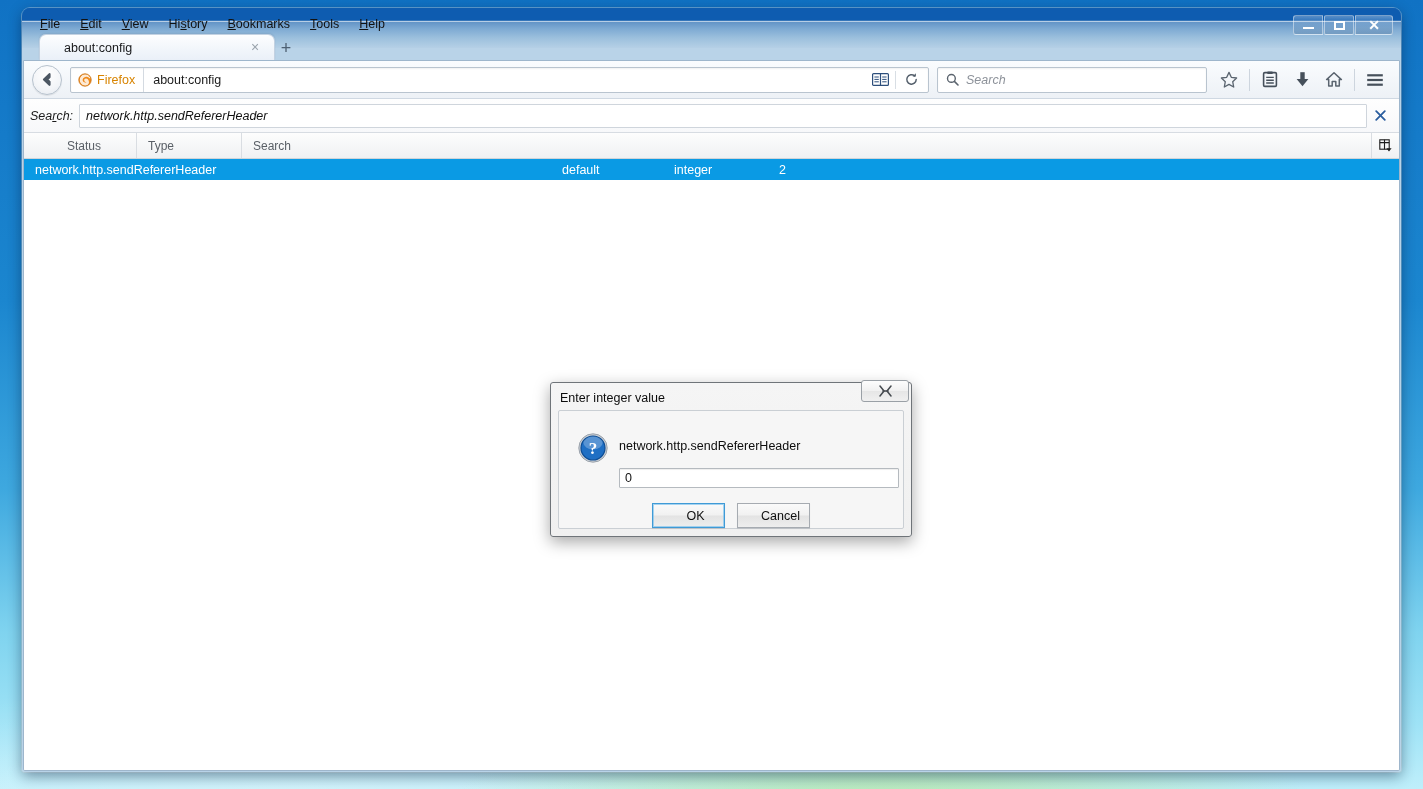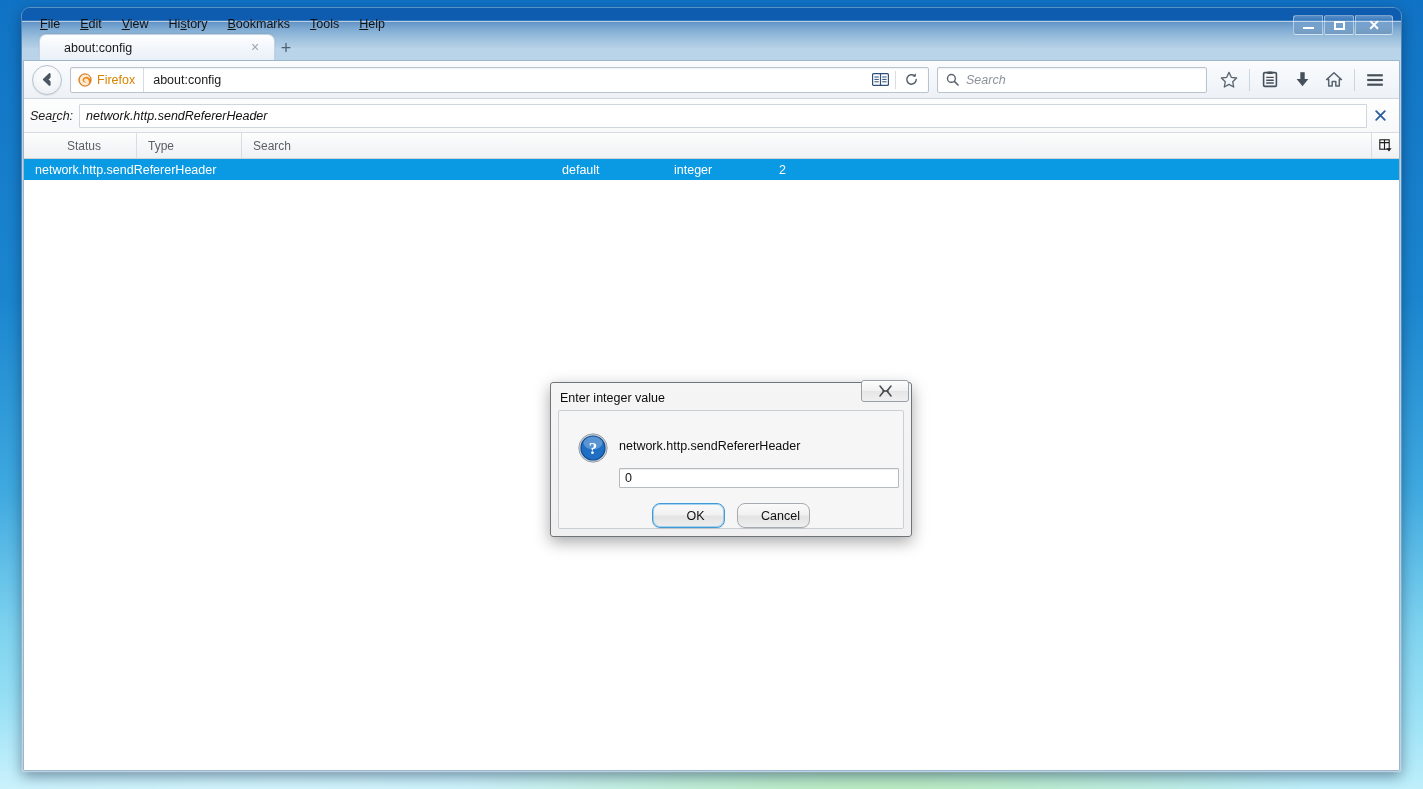--- a/index.html
+++ b/index.html
@@ -236,21 +236,21 @@
     box-shadow: inset 0 1px 1px rgba(0,0,0,.07);
   }
   .dlg-buttons {
     position:absolute; left:0; right:0; top:92px;
     display:flex; justify-content:center; gap:12px;
   }
   .btn {
     width:73px; height:25px;
     display:flex; align-items:center; justify-content:center;
     font-size:12.5px; color:#101010;
-    border-radius:8px;
+    border-radius:0;
     border:1px solid #a6abb1;
     background: linear-gradient(180deg,#fafafa 0%, #f1f1f1 48%, #e3e3e3 52%, #eeeeee 100%);
     box-shadow: 0 1px 1px rgba(0,0,0,.06);
     padding-left: 14px;
   }
   .btn.default {
     border:1px solid #3f9ad6;
     box-shadow: 0 0 0 1px rgba(120,190,235,.65) inset, 0 1px 1px rgba(0,0,0,.06);
   }
   svg { display:block; }

